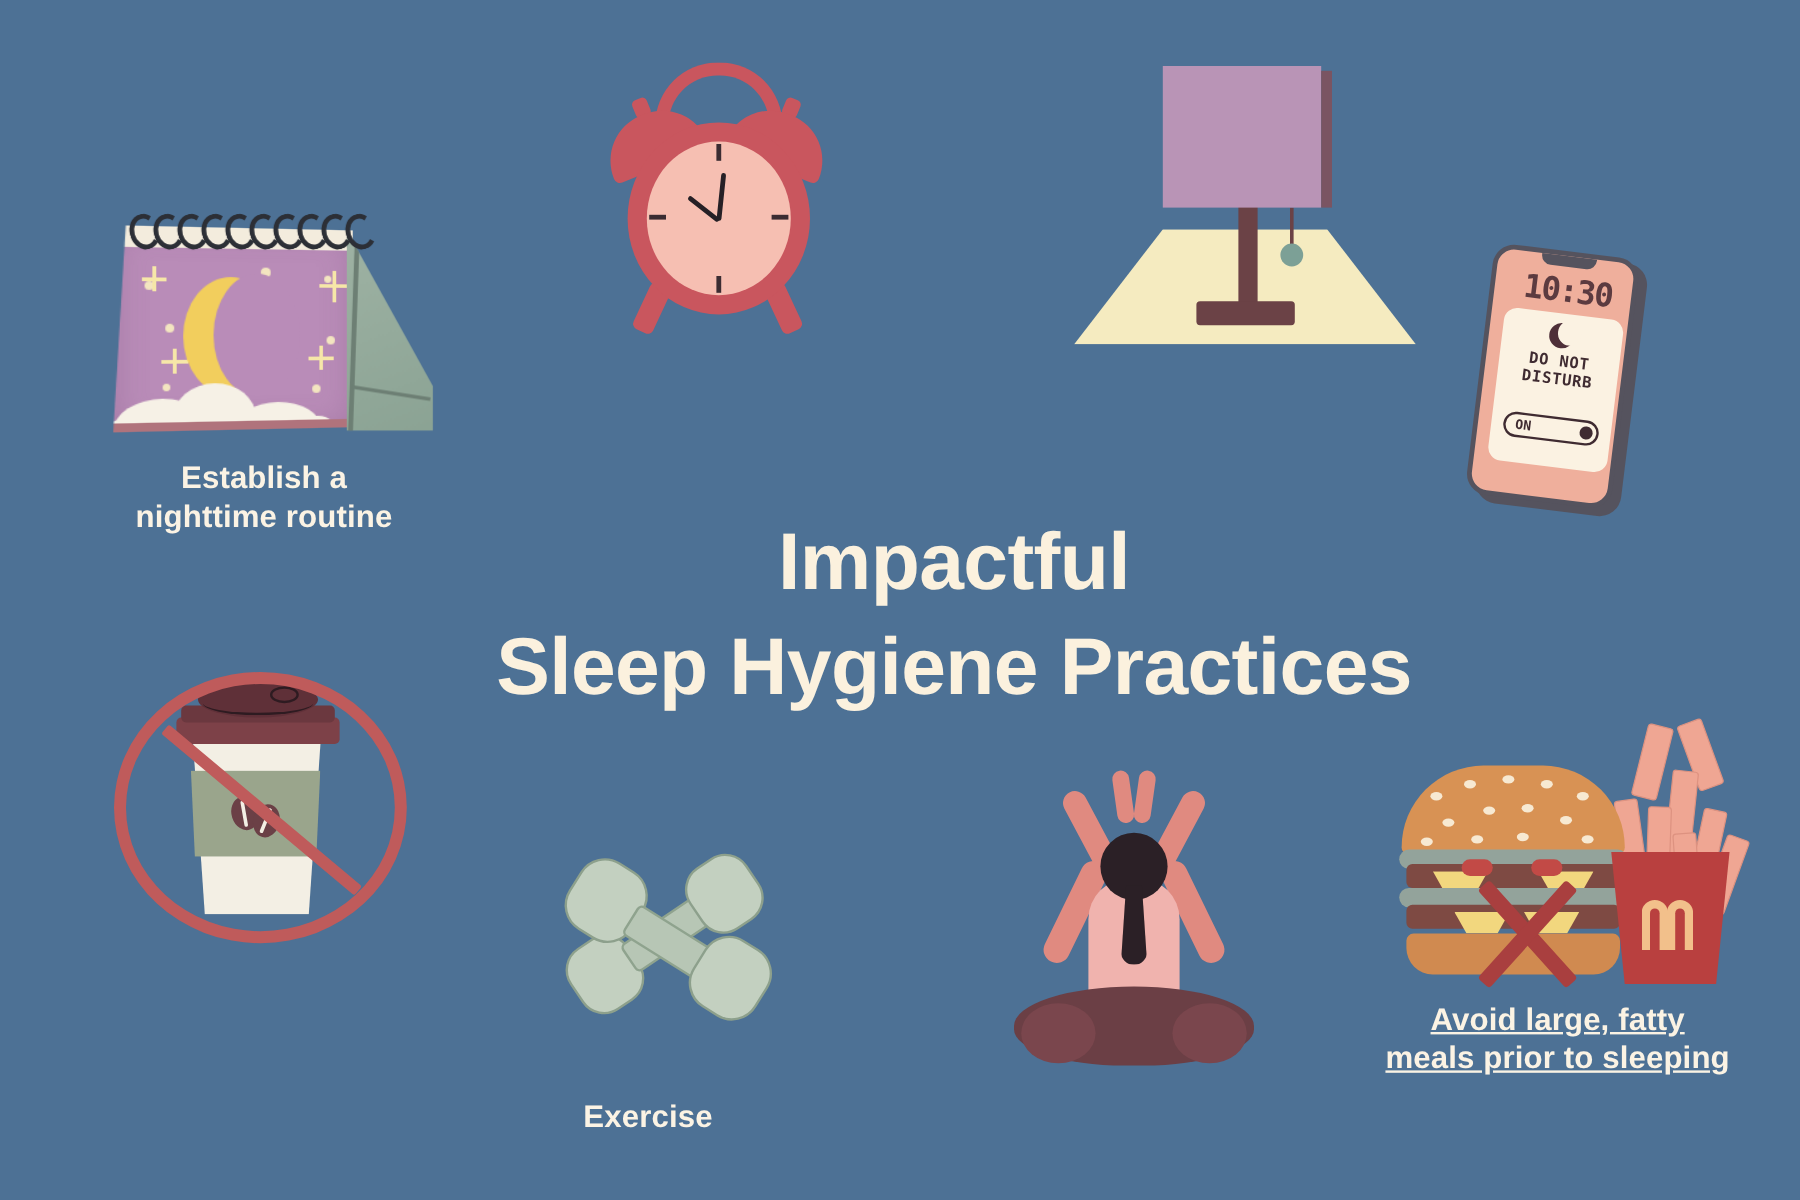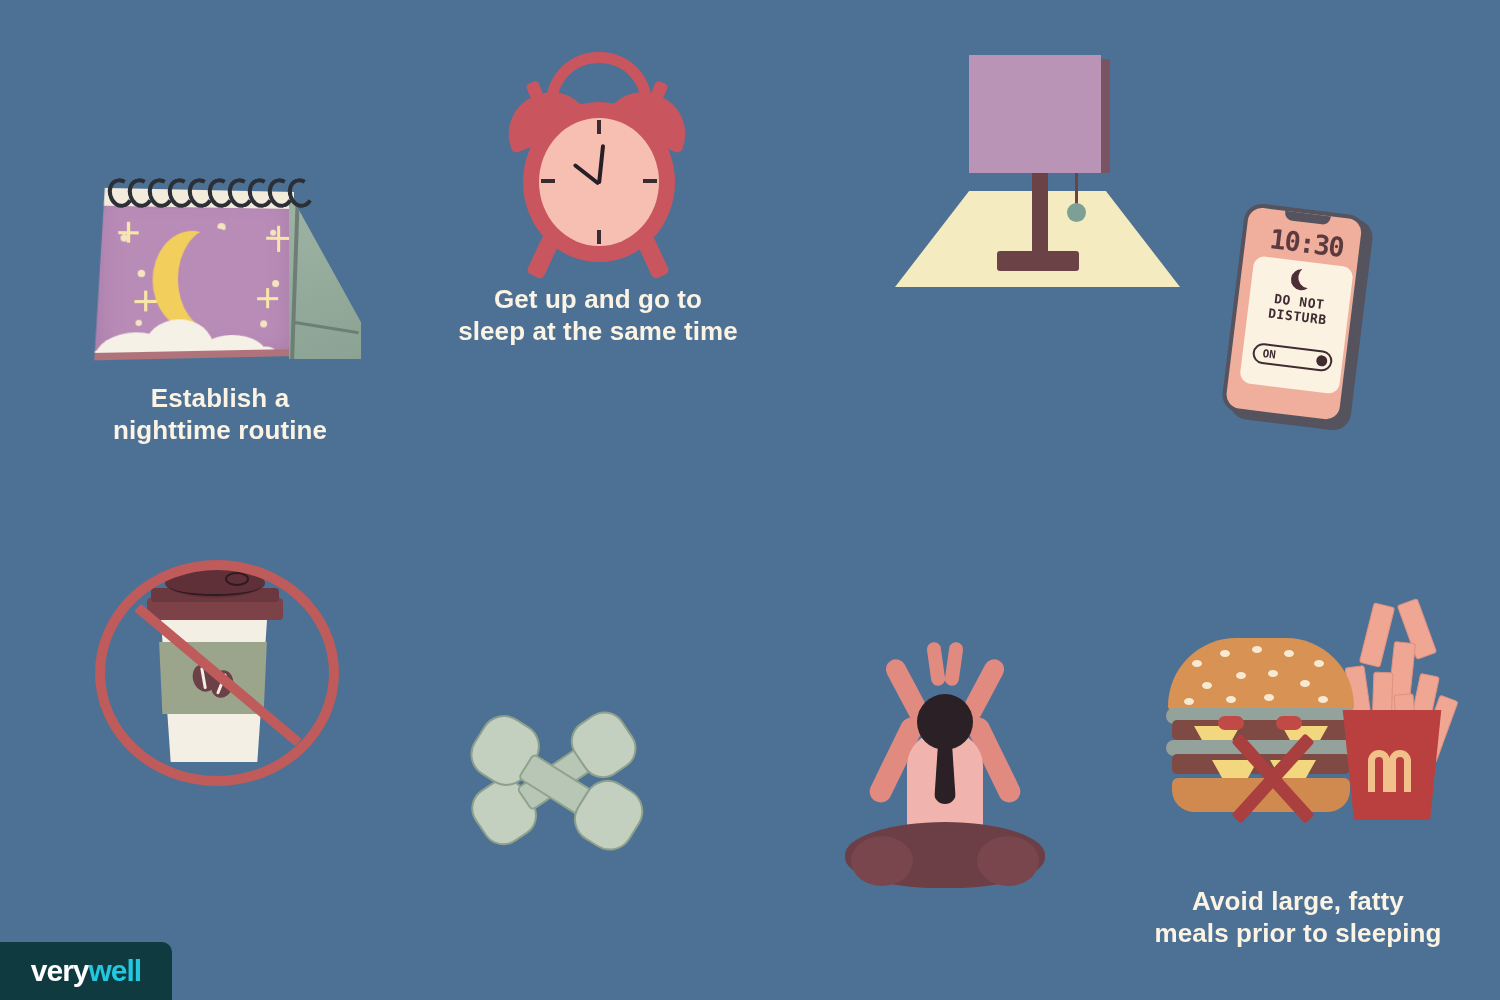--- a/index.html
+++ b/index.html
@@ -326,20 +326,22 @@
   }
   .logo-text{font-size:30px;font-weight:bold;letter-spacing:-1px;}
   .logo-very{color:#ffffff;}
   .logo-well{color:#21c8e0;}
 </style>
 </head>
 <body>
 
 <div class="stage">
 
+  <div class="title">Impactful
+Sleep Hygiene Practices</div>
 
   <div class="item" id="calendar">
     <div class="cal-face">
       <div class="cal-topband"></div>
       <div class="dot" style="left:24px;top:44px;width:7px;height:7px;"></div>
       <div class="dot" style="left:116px;top:32px;width:8px;height:8px;"></div>
       <div class="dot" style="left:168px;top:38px;width:6px;height:6px;"></div>
       <div class="dot" style="left:40px;top:78px;width:7px;height:7px;"></div>
       <div class="dot" style="left:170px;top:88px;width:7px;height:7px;"></div>
       <div class="dot" style="left:158px;top:128px;width:7px;height:7px;"></div>
@@ -393,22 +395,20 @@
       <div class="clock-face">
         <div class="tick" style="left:58px;top:2px;width:4px;height:14px;"></div>
         <div class="tick" style="left:58px;bottom:2px;width:4px;height:14px;"></div>
         <div class="tick" style="left:2px;top:61px;width:14px;height:4px;"></div>
         <div class="tick" style="right:2px;top:61px;width:14px;height:4px;"></div>
         <div class="hand" style="left:58px;top:26px;width:4px;height:40px;transform:rotate(6deg);"></div>
         <div class="hand" style="left:58px;top:34px;width:4px;height:32px;transform:rotate(-52deg);"></div>
       </div>
     </div>
   </div>
-  <div class="cap" style="left:420px;top:284px;width:356px;font-size:26px;">Get up and go to
-sleep at the same time</div>
 
   <div class="item" id="lamp">
     <div class="lamp-glow"></div>
     <div class="lamp-stem"></div>
     <div class="lamp-base"></div>
     <div class="lamp-cord"></div>
     <div class="lamp-bead"></div>
     <div class="lamp-shade"></div>
   </div>
 
@@ -448,20 +448,21 @@
       <div class="db-head" style="left:16px;top:62px;width:58px;height:62px;border-radius:22px;"></div>
       <div class="db-bar" style="left:68px;top:80px;width:74px;height:28px;"></div>
       <div class="db-head" style="left:136px;top:62px;width:58px;height:62px;border-radius:22px;"></div>
     </div>
     <div class="db" style="left:0;top:4px;width:210px;height:190px;transform:rotate(32deg);">
       <div class="db-head" style="left:14px;top:60px;width:62px;height:66px;border-radius:24px;"></div>
       <div class="db-bar" style="left:70px;top:80px;width:72px;height:30px;"></div>
       <div class="db-head" style="left:136px;top:60px;width:62px;height:66px;border-radius:24px;"></div>
     </div>
   </div>
+  <div class="cap" style="left:440px;top:915px;width:200px;font-size:26px;">Exercise</div>
 
   <div class="item" id="yoga">
     <div class="y-arm" style="left:40px;top:74px;width:22px;height:92px;transform:rotate(26deg);"></div>
     <div class="y-arm" style="left:138px;top:74px;width:22px;height:92px;transform:rotate(-26deg);"></div>
     <div class="y-arm" style="left:54px;top:16px;width:20px;height:76px;transform:rotate(-28deg);"></div>
     <div class="y-arm" style="left:126px;top:16px;width:20px;height:76px;transform:rotate(28deg);"></div>
     <div class="y-hand" style="left:84px;top:2px;width:14px;height:44px;background:#e08a80;border-radius:8px;transform:rotate(-8deg);"></div>
     <div class="y-hand" style="left:102px;top:2px;width:14px;height:44px;background:#e08a80;border-radius:8px;transform:rotate(8deg);"></div>
     <div class="y-torso"></div>
     <div class="y-head"></div>
@@ -507,20 +508,17 @@
     <div class="cheese" style="left:52px;top:160px;"></div>
     <div class="cheese" style="left:110px;top:160px;"></div>
     <div class="bun-bot"></div>
 
     <div class="fry-box"></div>
     <div class="arch"></div>
 
     <div class="x-mark" style="left:58px;top:172px;transform:rotate(48deg);"></div>
     <div class="x-mark" style="left:58px;top:172px;transform:rotate(-48deg);"></div>
   </div>
-  <div class="cap" style="left:1130px;top:886px;width:336px;font-size:26px;">Avoid large, fatty
+  <div class="cap" style="left:1130px;top:834px;width:336px;font-size:26px;text-decoration:underline;">Avoid large, fatty
 meals prior to sleeping</div>
 
-  <div id="logo">
-    <span class="logo-text"><span class="logo-very">very</span><span class="logo-well">well</span></span>
-  </div>
 
 </div>
 
 </body></html>

